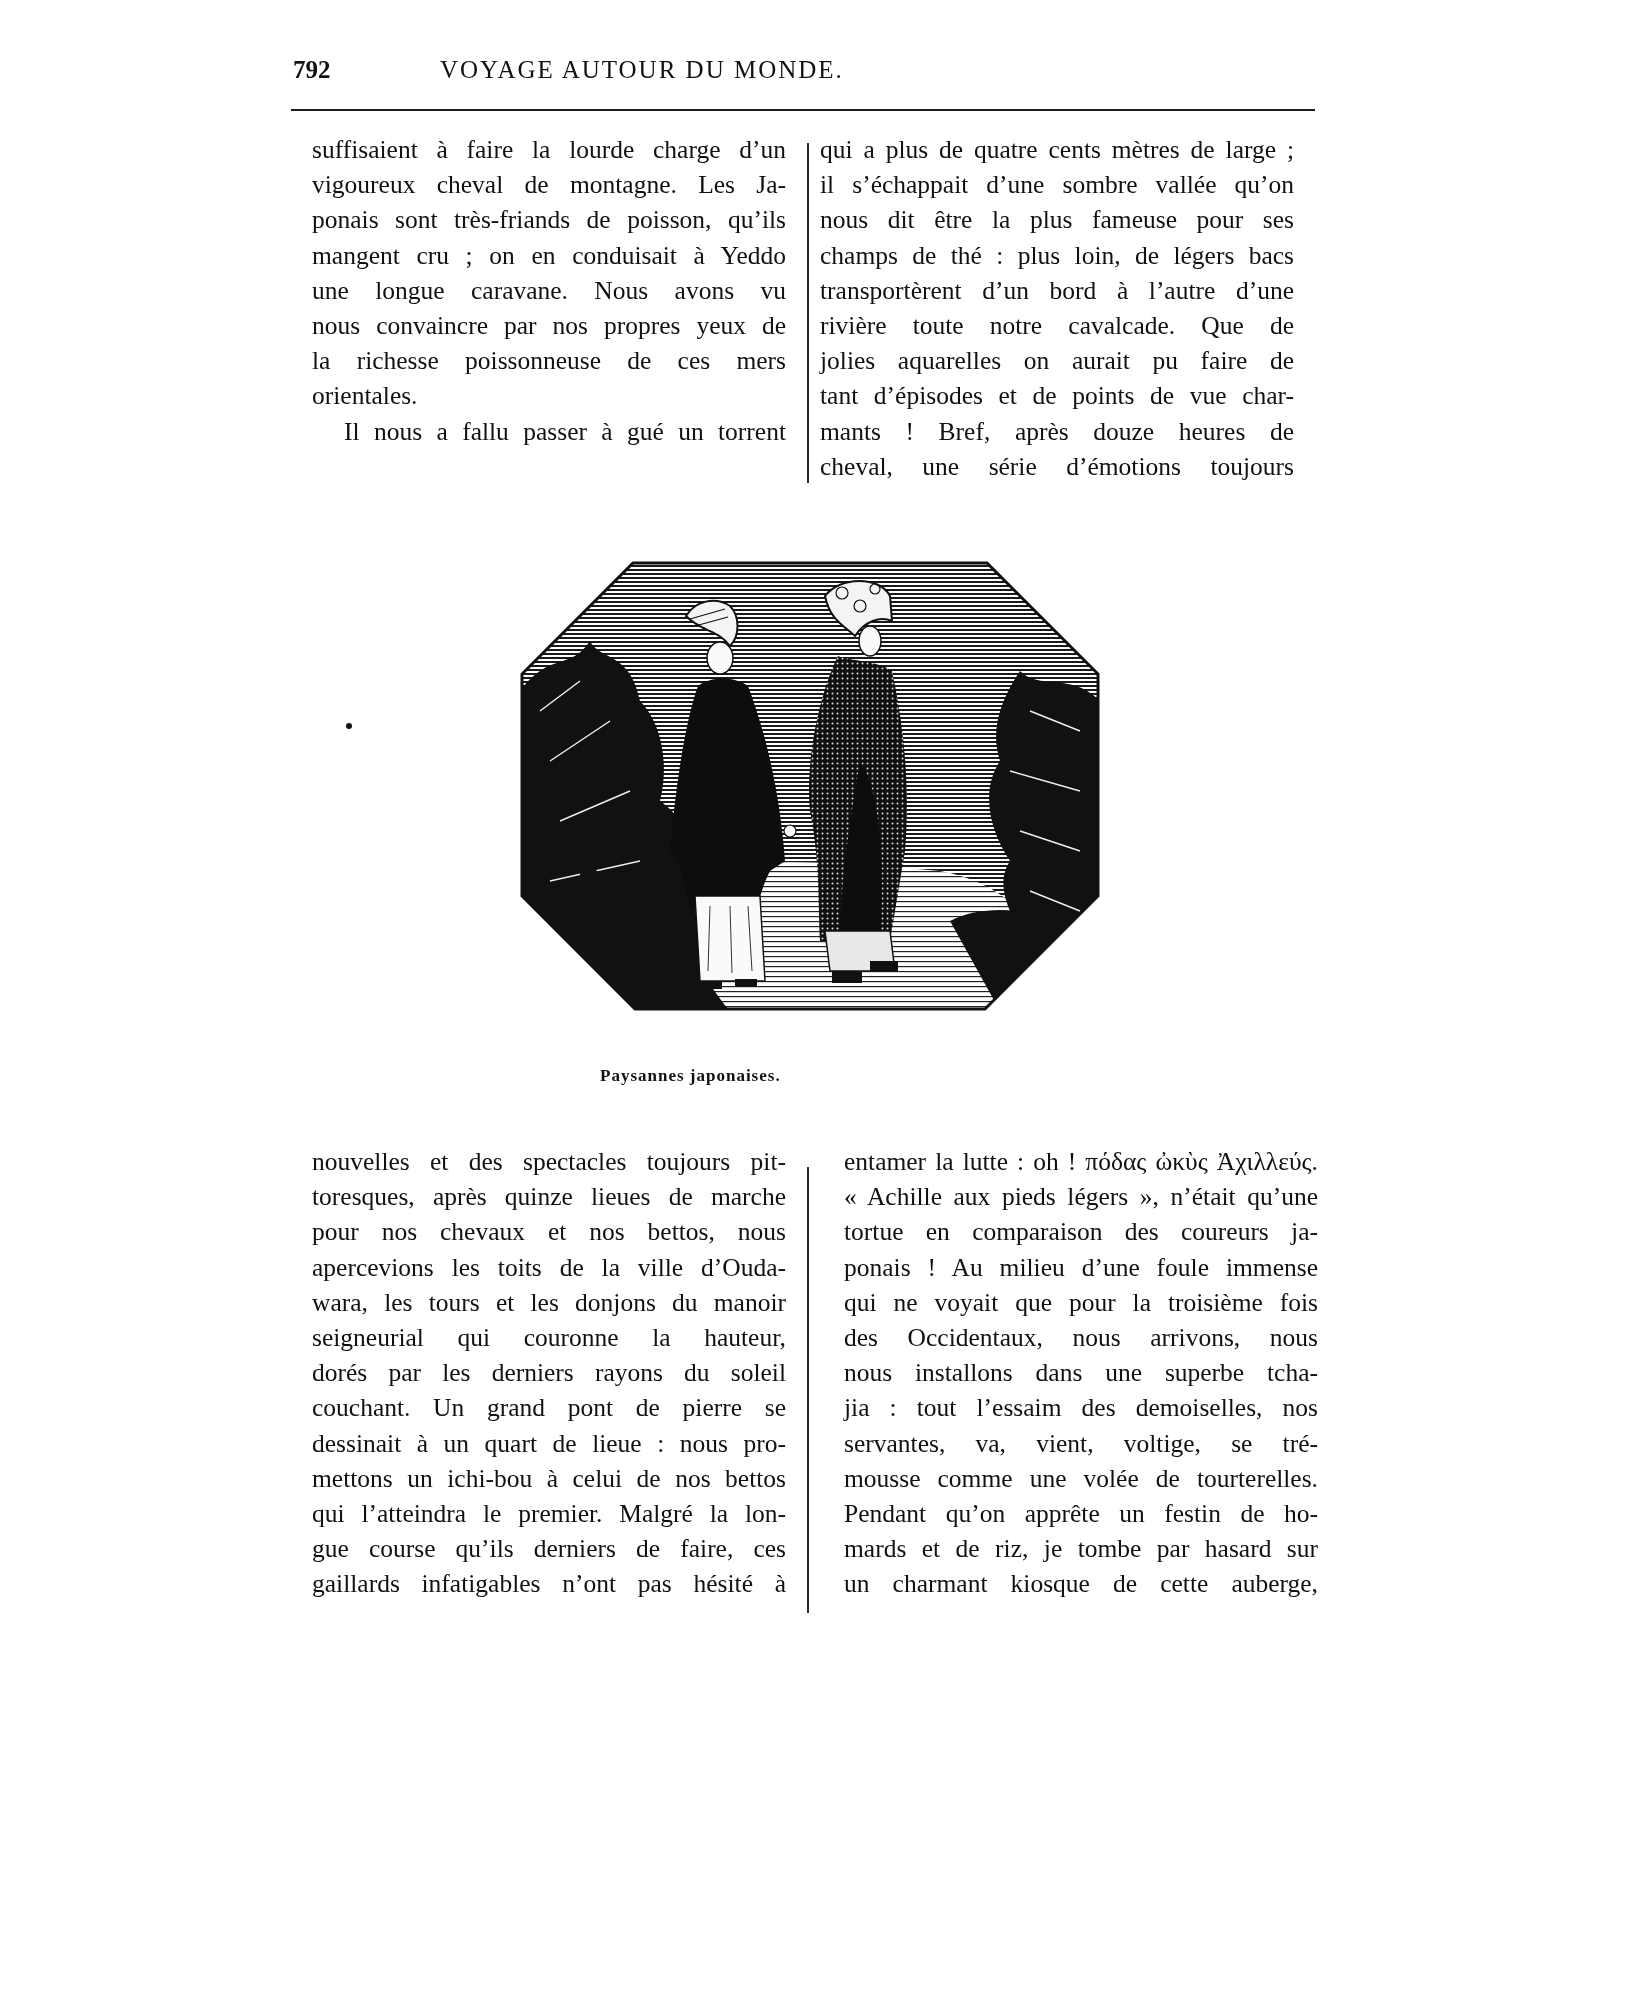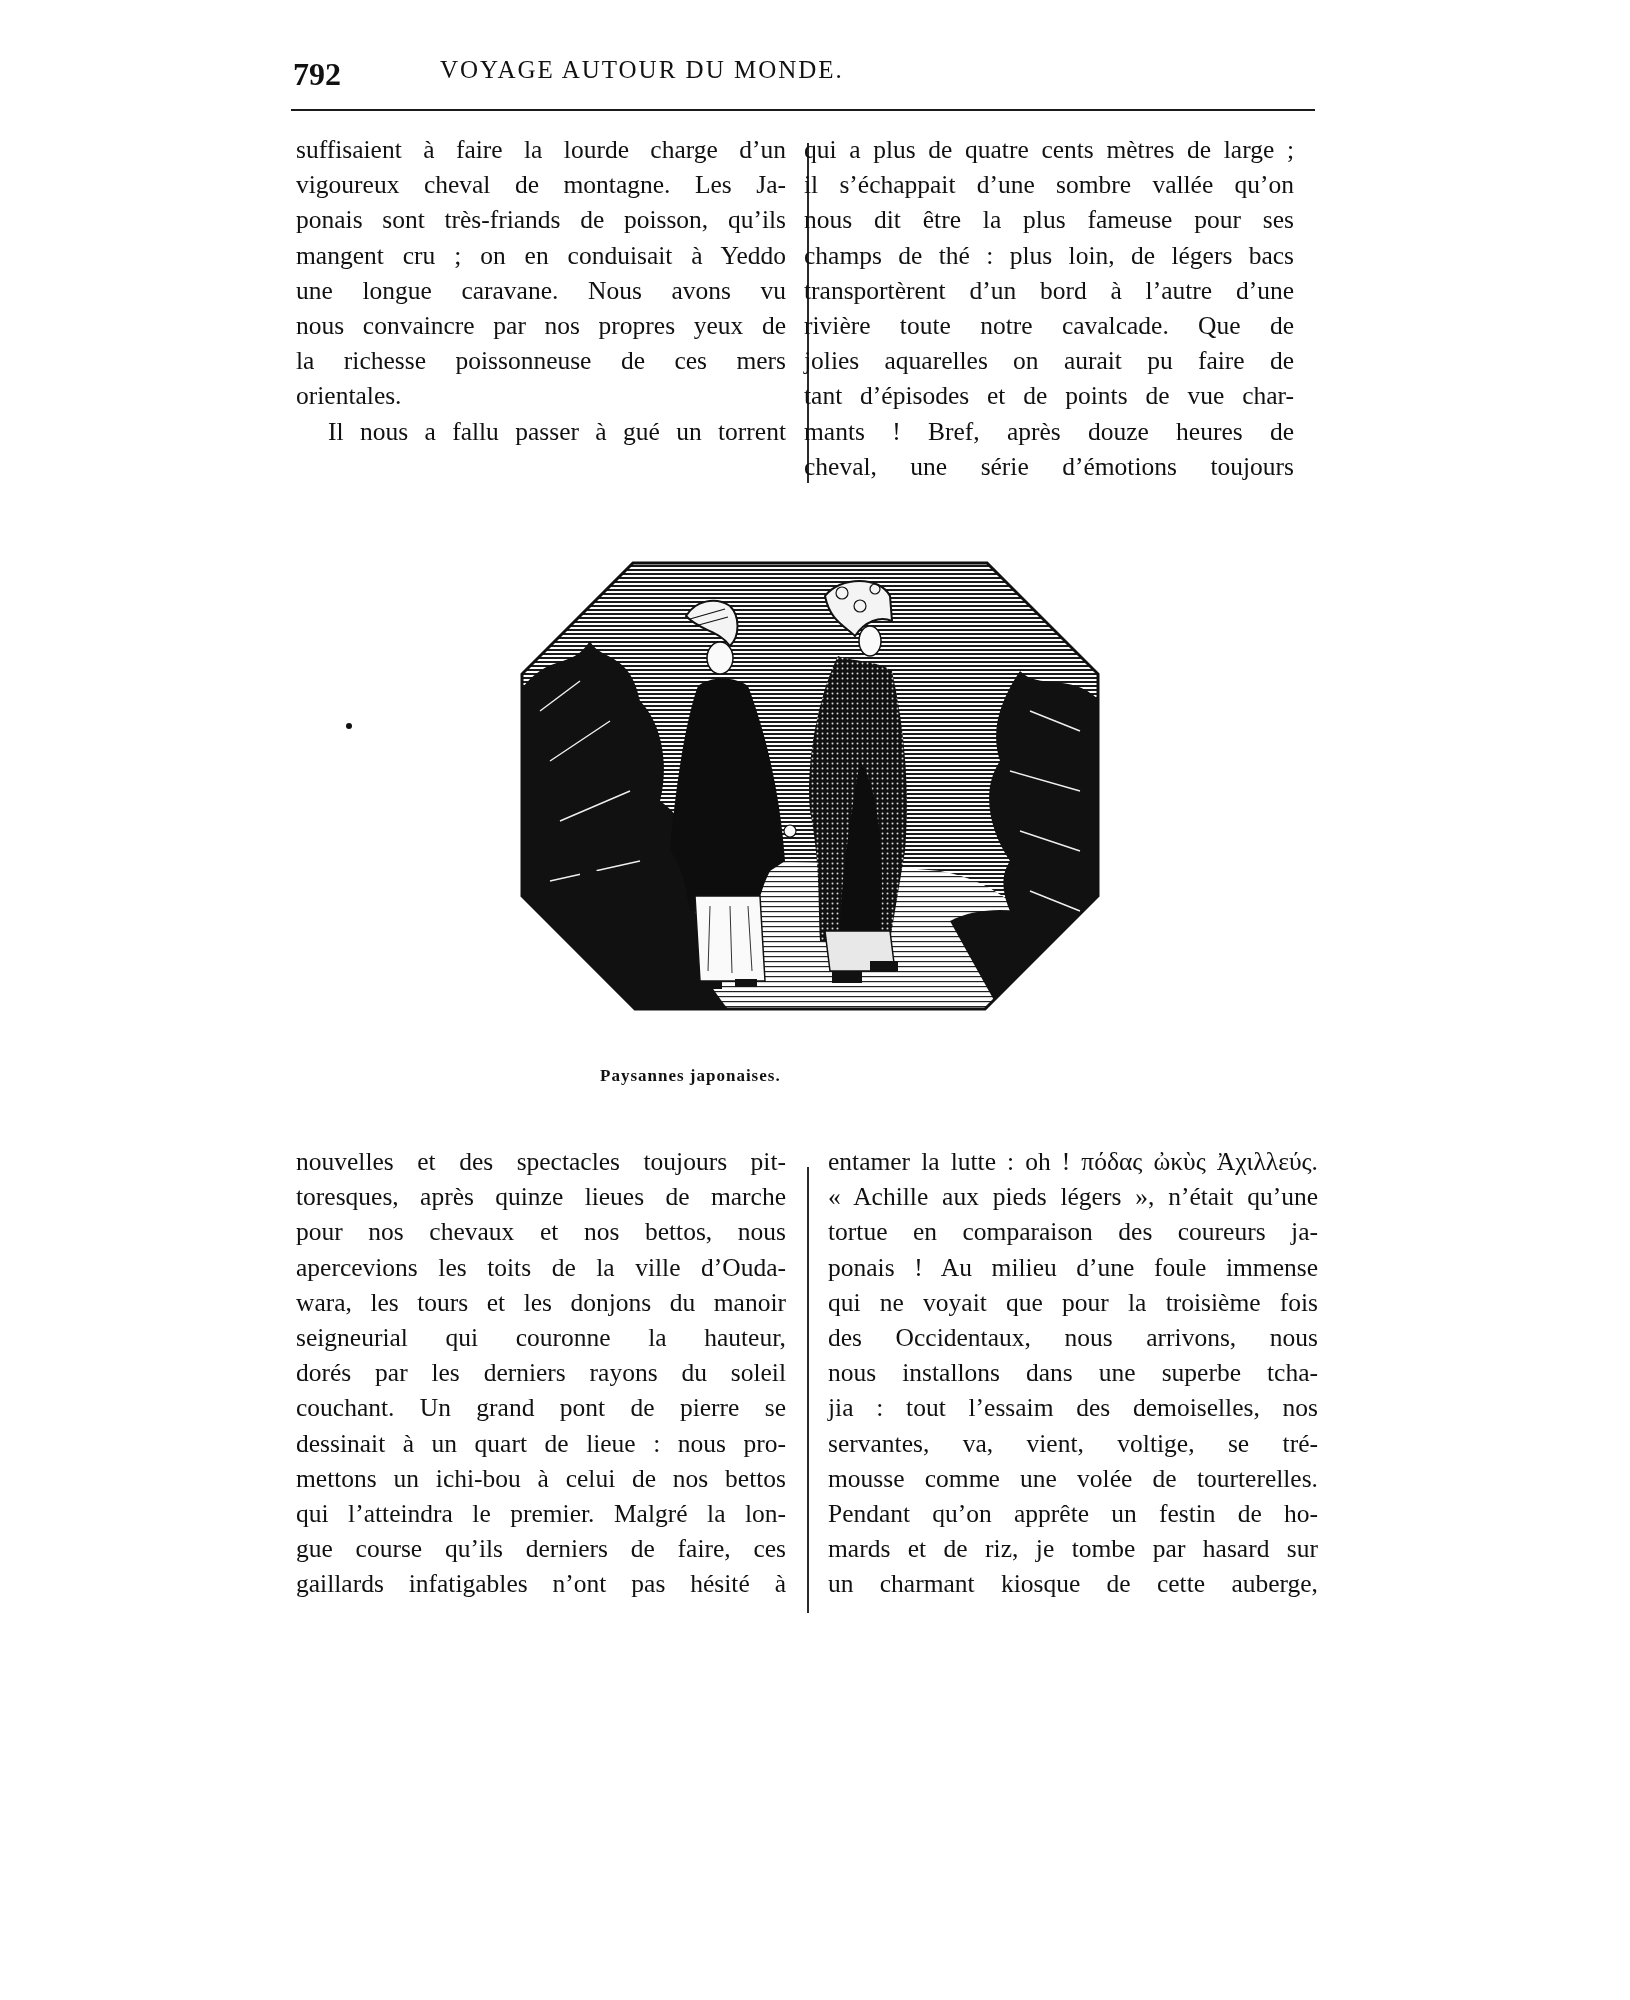--- a/index.html
+++ b/index.html
@@ -12,21 +12,21 @@
       height: 2000px;
       position: relative;
       overflow: hidden;
       font-family: "DejaVu Serif", "Liberation Serif", serif;
       color: #111111;
     }
     .page-number {
       position: absolute;
       left: 293px;
       top: 56px;
-      font-size: 32px;
+      font-size: 25px;
       font-family: "Liberation Serif", serif;
       font-weight: bold;
       letter-spacing: 0px;
       text-align: right;
     }
     .running-head {
       position: absolute;
       left: 440px;
       top: 56px;
       width: 760px;
@@ -48,20 +48,21 @@
       font-family: "Liberation Serif", serif;
       font-size: 25.5px;
       line-height: 35.2px;
     }
     .column .line {
       display: block;
       white-space: nowrap;
       text-align: justify;
       text-align-last: justify;
       height: 35.2px;
+      margin-left: 16px;
     }
     .column .line.last {
       text-align-last: left;
     }
     .column .line.indent {
       padding-left: 32px;
     }
     .col-top-left { left: 296px; top: 132px; width: 490px; }
     .col-top-right { left: 804px; top: 132px; width: 490px; }
     .col-bot-left { left: 296px; top: 1144px; width: 490px; }

